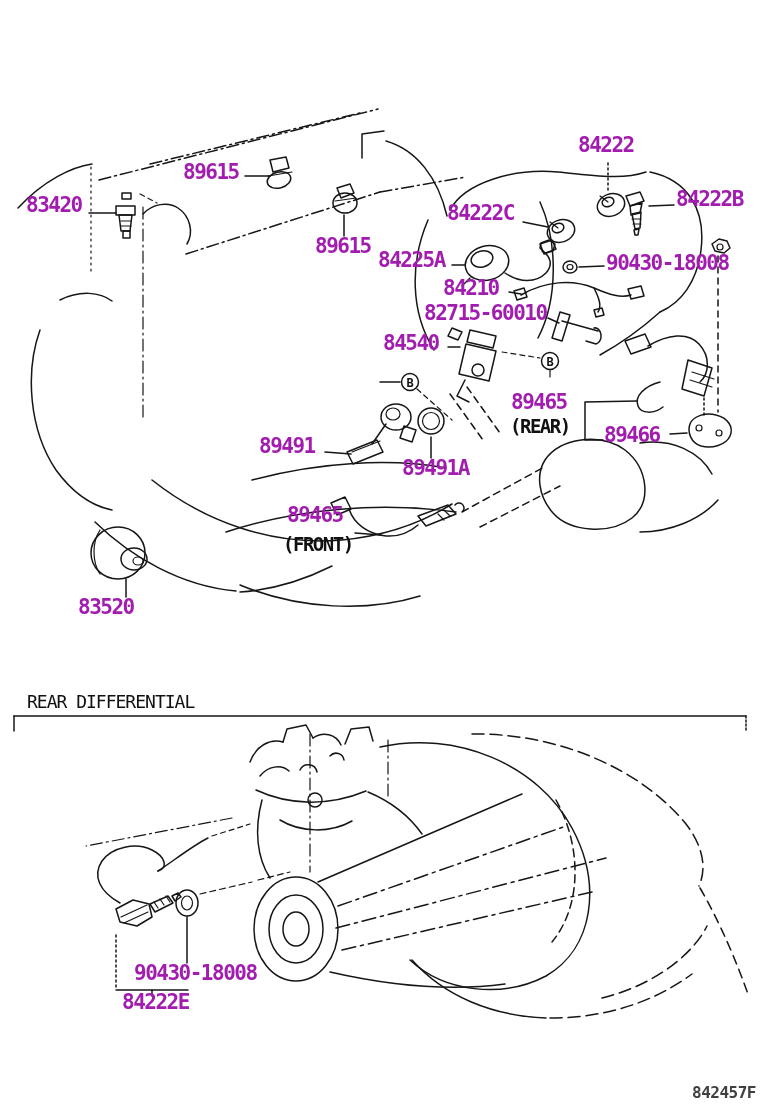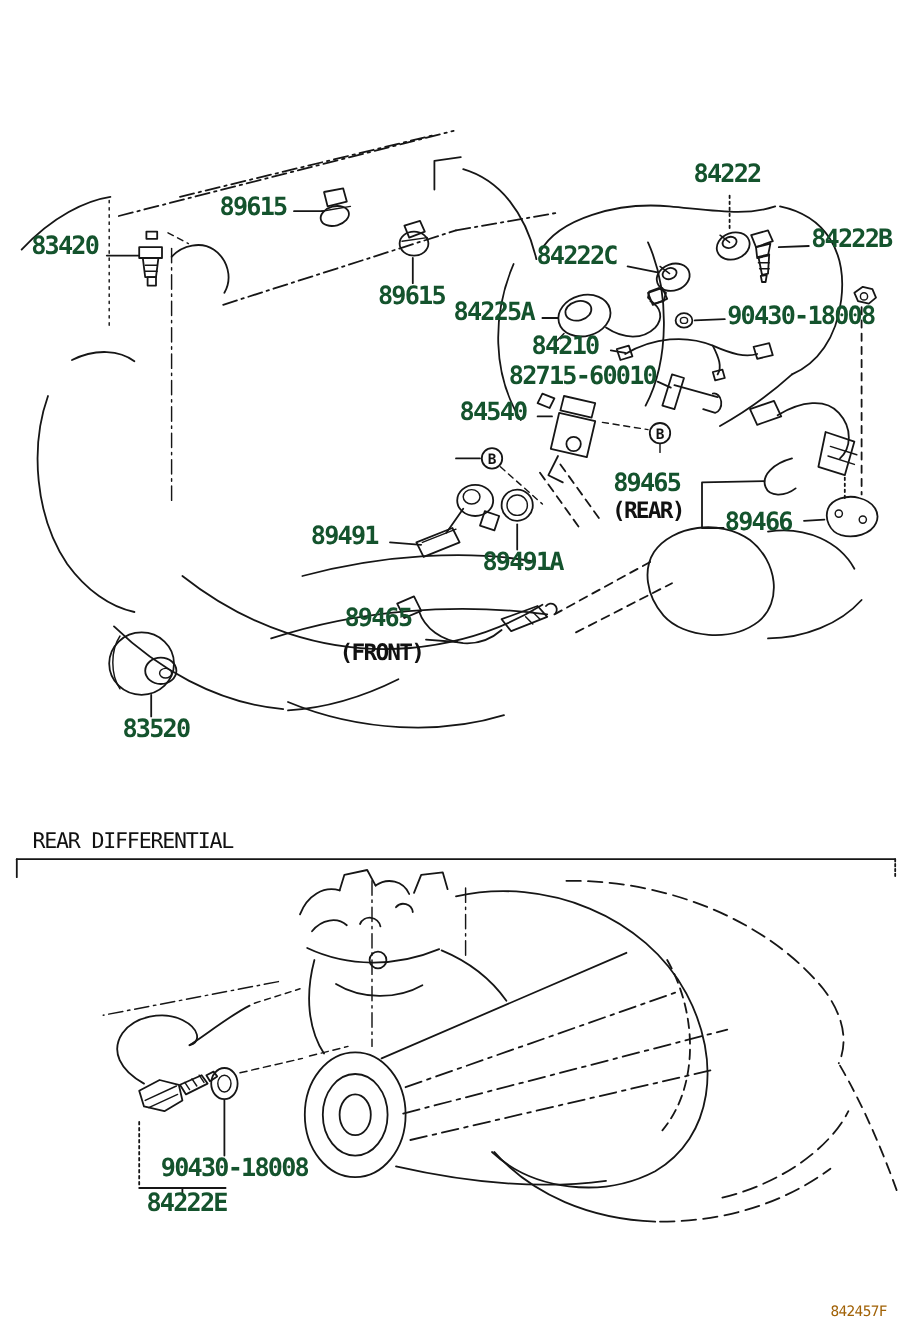--- a/index.html
+++ b/index.html
@@ -3,27 +3,27 @@
 <meta charset="utf-8">
 <style>
   html,body{margin:0;padding:0;background:#ffffff;}
   .stage{position:relative;width:760px;height:1112px;background:#ffffff;overflow:hidden;
          font-family:"DejaVu Sans Mono", monospace;}
   svg{position:absolute;left:0;top:0;}
   .art path,.art ellipse,.art circle,.art line,.art polyline{fill:none;stroke:#161616;stroke-width:1.5;
         stroke-linecap:round;stroke-linejoin:round;}
   .art .thin{stroke-width:1.2;}
   .lbl{position:absolute;font-weight:700;font-size:21px;line-height:21px;letter-spacing:-1.5px;
-       color:#14532d;white-space:nowrap;}
+       color:#a21caf;white-space:nowrap;}
   .note{position:absolute;font-weight:700;font-size:19px;line-height:19px;letter-spacing:-1.5px;
        color:#111;white-space:nowrap;text-align:right;}
   .sect-title{position:absolute;font-weight:400;font-size:18px;line-height:18px;letter-spacing:-1px;
        color:#111;white-space:nowrap;}
-  .figcode{position:absolute;font-weight:400;font-size:12px;line-height:14px;letter-spacing:-0.5px;
-       color:#a16207;white-space:nowrap;}
+  .figcode{position:absolute;font-weight:700;font-size:16px;line-height:14px;letter-spacing:-0.5px;
+       color:#404040;white-space:nowrap;}
   .bsym{font-family:"DejaVu Sans Mono",monospace;font-weight:700;font-size:12px;fill:#111;
        text-anchor:middle;}
 </style>
 </head>
 <body>
 
 <div class="stage">
 
 <svg width="760" height="1112" viewBox="0 0 760 1112">
 
@@ -301,21 +301,21 @@
 <div class="lbl" style="left:443px;top:278px">84210</div>
 <div class="lbl" style="left:424px;top:303px">82715-60010</div>
 <div class="lbl" style="left:383px;top:333px">84540</div>
 <div class="lbl" style="left:511px;top:392px">89465</div>
 <div class="note" style="left:510px;top:417px">(REAR)</div>
 <div class="lbl" style="left:604px;top:425px">89466</div>
 <div class="lbl" style="left:259px;top:436px">89491</div>
 <div class="lbl" style="left:402px;top:458px">89491A</div>
 <div class="lbl" style="left:287px;top:505px">89465</div>
 <div class="note" style="left:283px;top:535px">(FRONT)</div>
-<div class="lbl" style="left:102px;top:597px">83520</div>
+<div class="lbl" style="left:78px;top:597px">83520</div>
 
 <div class="sect-title" style="left:27px;top:693px">REAR DIFFERENTIAL</div>
 <div class="lbl" style="left:134px;top:963px">90430-18008</div>
 <div class="lbl" style="left:122px;top:992px">84222E</div>
 
 <div class="figcode" style="left:692px;top:1086px">842457F</div>
 
 </div>
 
 </body></html>

